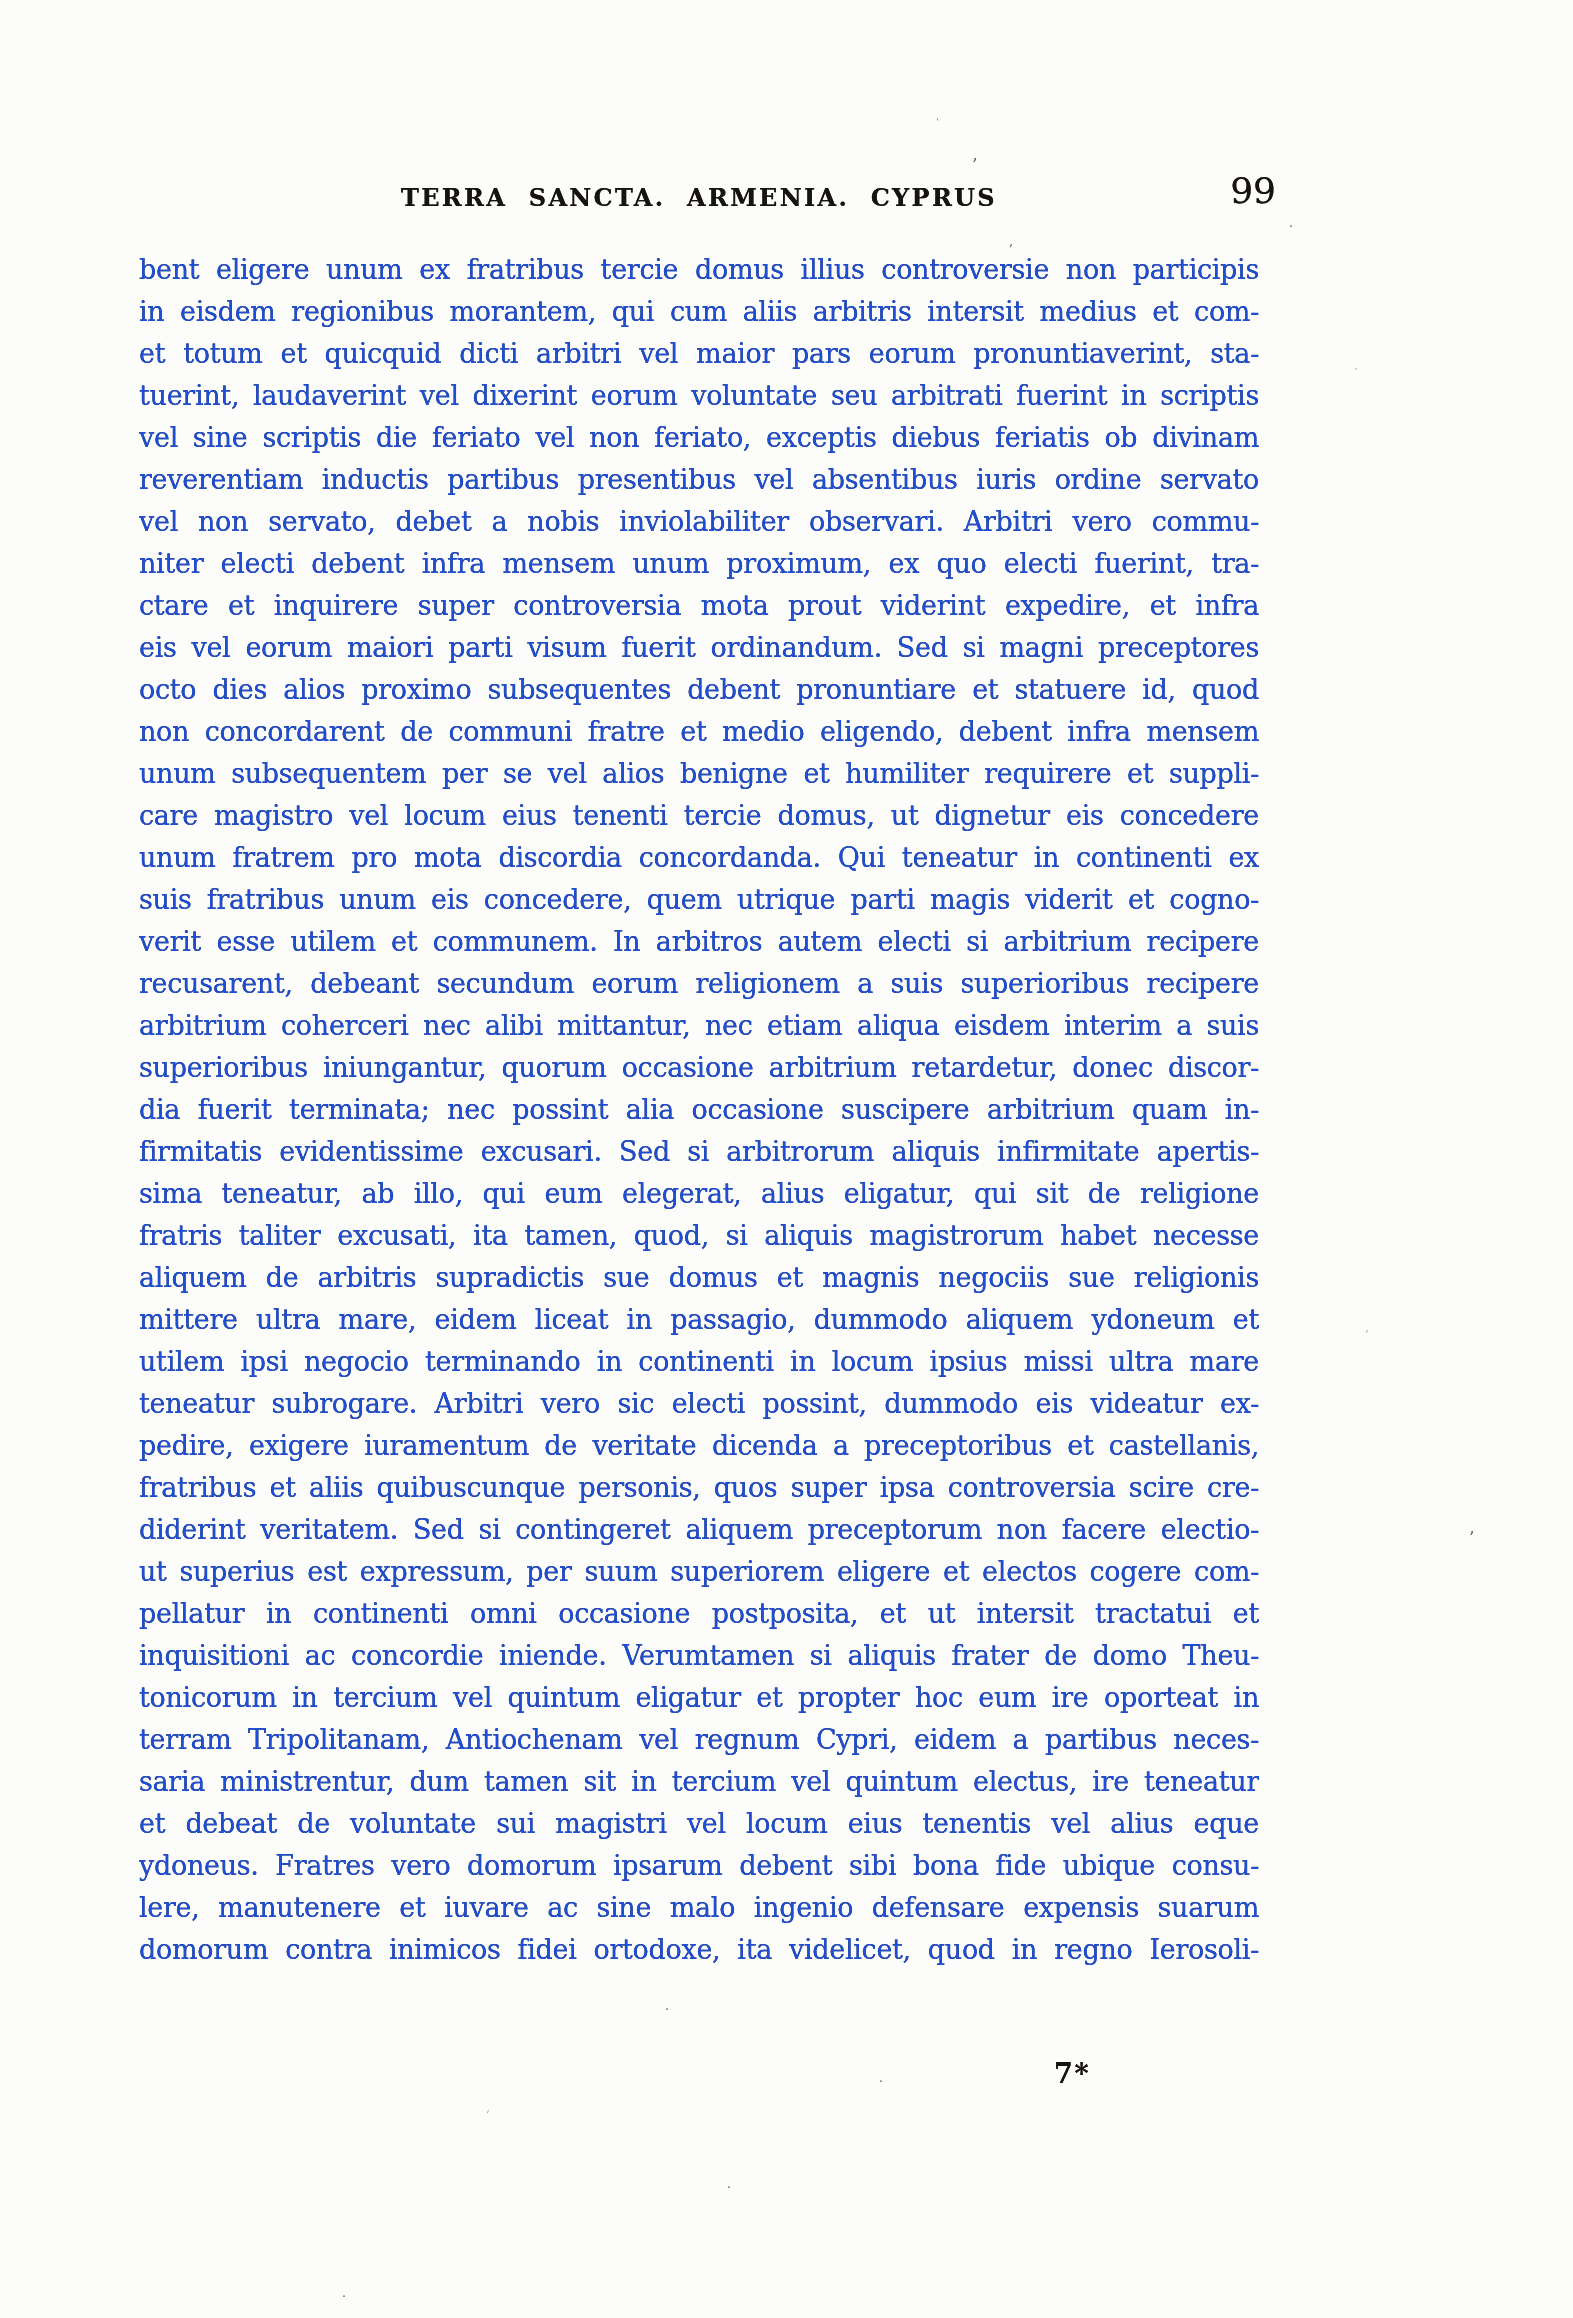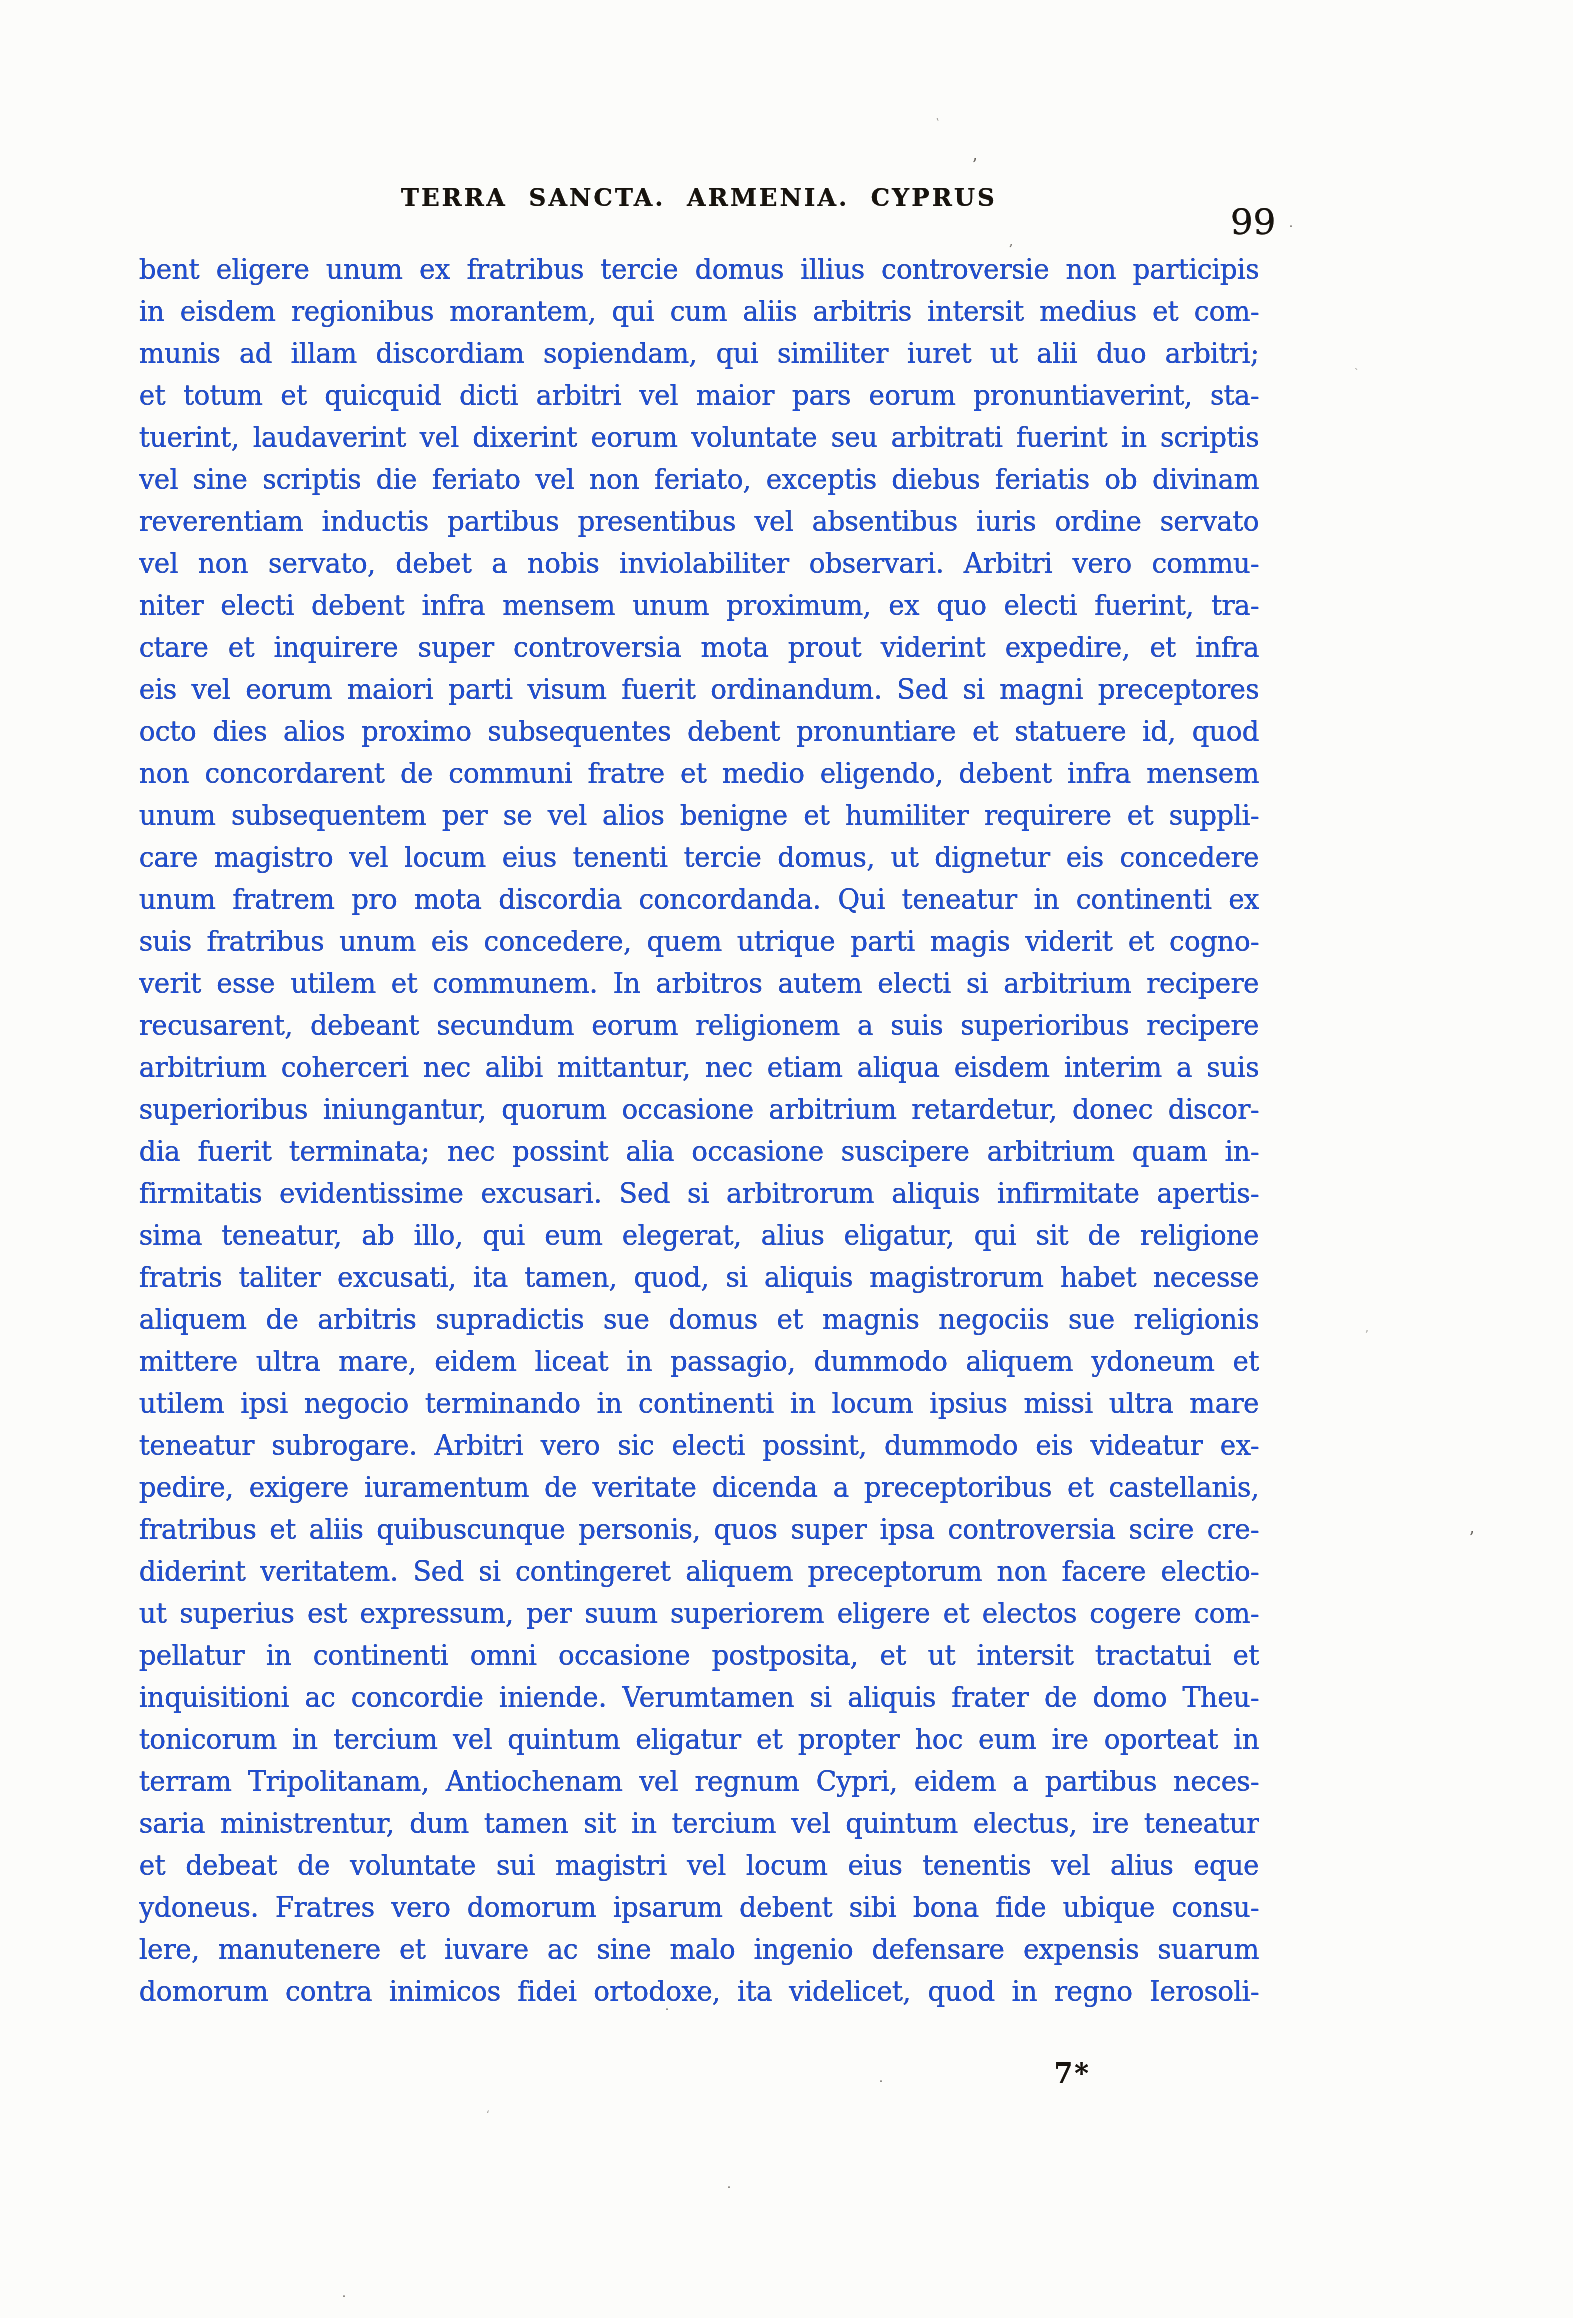--- a/index.html
+++ b/index.html
@@ -33,21 +33,20 @@
   }
   .page-number {
     position: absolute;
     left: 1204px;
     top: 170px;
     width: 72px;
     text-align: right;
     font-size: 36px;
     color: #17130e;
     text-shadow: 0 0 0.5px rgba(23,19,14,0.85);
-    margin-top: 31px;
   }
   
   .text-block {
     position: absolute;
     left: 139px;
     top: 249px;
     width: 1120px;
   }
   .line {
     height: 42px;
@@ -92,21 +91,20 @@
 
   <div class="running-head">
     <span>TERRA SANCTA. ARMENIA. CYPRUS</span>
   </div>
 
   <div class="page-number">99</div>
 
   <div class="text-block">
     <div class="line">bent eligere unum ex fratribus tercie domus illius controversie non participis</div>
     <div class="line">in eisdem regionibus morantem, qui cum aliis arbitris intersit medius et com-</div>
-    <div class="line">munis ad illam discordiam sopiendam, qui similiter iuret ut alii duo arbitri;</div>
     <div class="line">et totum et quicquid dicti arbitri vel maior pars eorum pronuntiaverint, sta-</div>
     <div class="line">tuerint, laudaverint vel dixerint eorum voluntate seu arbitrati fuerint in scriptis</div>
     <div class="line">vel sine scriptis die feriato vel non feriato, exceptis diebus feriatis ob divinam</div>
     <div class="line">reverentiam inductis partibus presentibus vel absentibus iuris ordine servato</div>
     <div class="line">vel non servato, debet a nobis inviolabiliter observari.  Arbitri vero commu-</div>
     <div class="line">niter electi debent infra mensem unum proximum, ex quo electi fuerint, tra-</div>
     <div class="line">ctare et inquirere super controversia mota prout viderint expedire, et infra</div>
     <div class="line">eis vel eorum maiori parti visum fuerit ordinandum.  Sed si magni preceptores</div>
     <div class="line">octo dies alios proximo subsequentes debent pronuntiare et statuere id, quod</div>
     <div class="line">non concordarent de communi fratre et medio eligendo, debent infra mensem</div>

